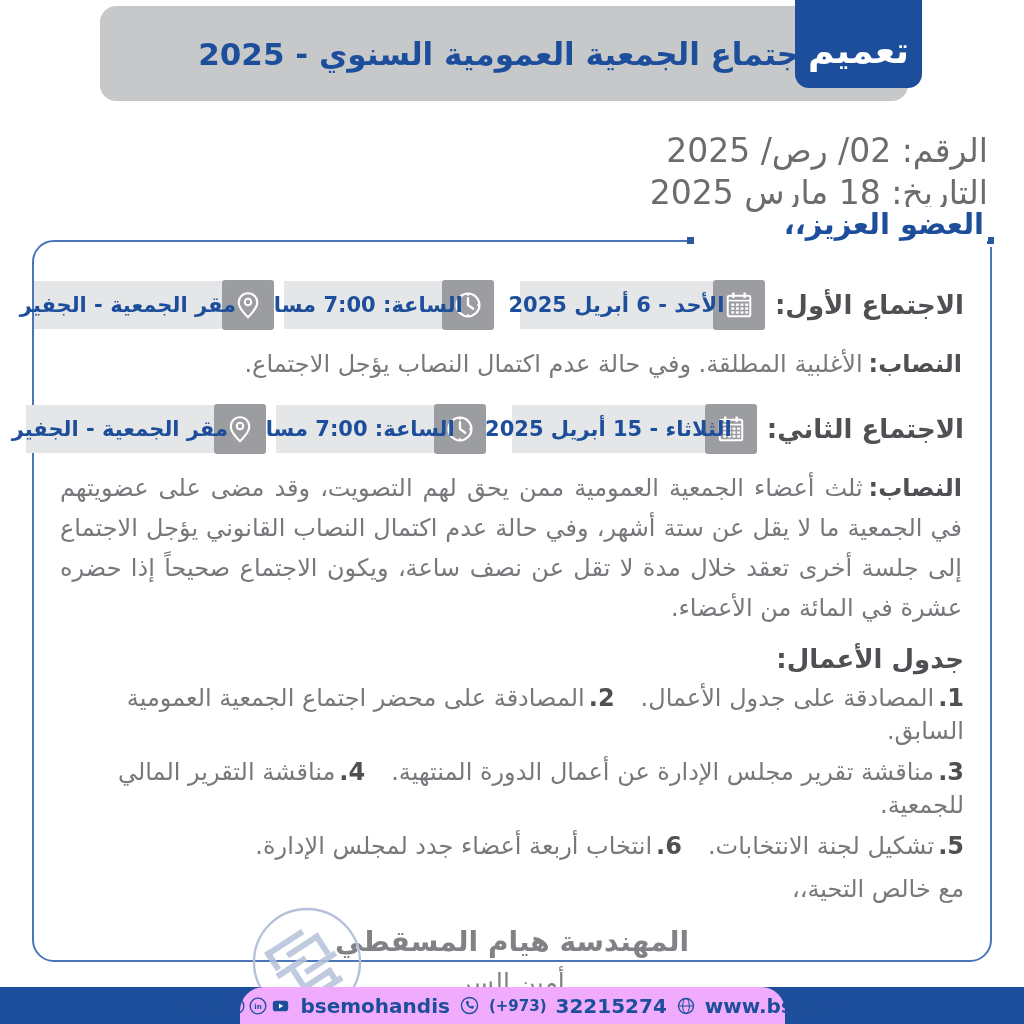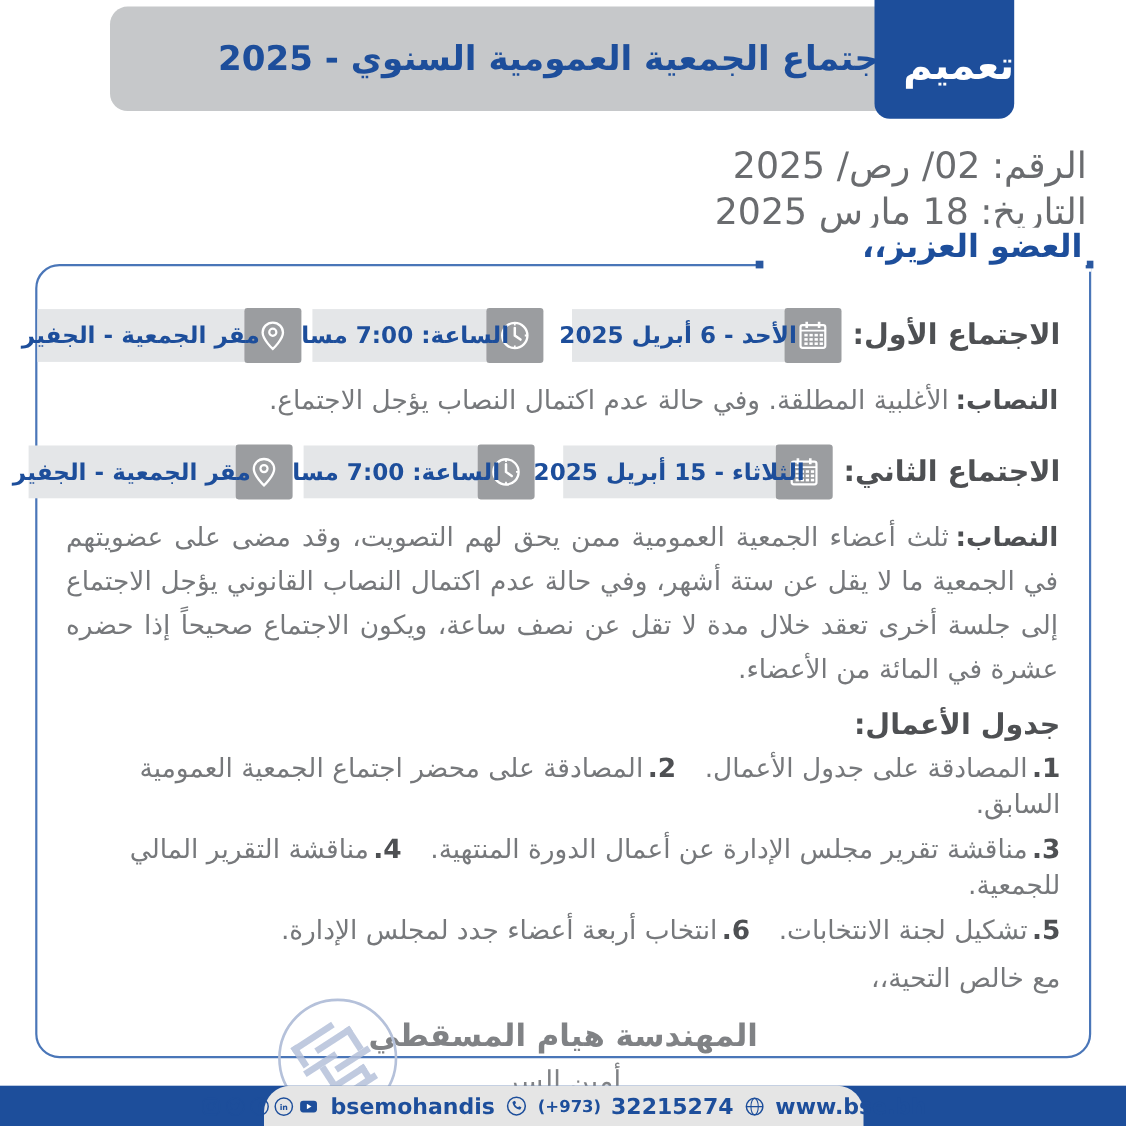--- a/index.html
+++ b/index.html
@@ -3,22 +3,22 @@
 <meta charset="utf-8">
 <style>
   html,body{margin:0;padding:0;background:#fff;}
   .page{position:relative;width:1024px;height:1024px;background:#ffffff;overflow:hidden;
         font-family:"DejaVu Sans","Liberation Sans",sans-serif;direction:rtl;}
 
   
   .title-bar{position:absolute;left:100px;top:6px;width:808px;height:95px;background:#c6c8ca;
              border-radius:16px;display:flex;align-items:center;justify-content:center;}
   .title-bar h1{margin:0;font-size:31px;font-weight:bold;color:#1d4e9b;letter-spacing:0;}
-  .badge{position:absolute;left:795px;top:0;width:127px;height:108px;background:#1d4e9b;
-         border-radius:0 0 14px 14px;display:flex;align-items:center;
+  .badge{position:absolute;left:795px;top:0;width:127px;height:88px;background:#1d4e9b;
+         border-radius:0 0 14px 14px;display:flex;align-items:center;justify-content:center;
          padding-top:12px;box-sizing:border-box;}
   .badge span{color:#fff;font-size:36px;font-weight:bold;}
 
   
   .meta{position:absolute;top:130px;right:36px;text-align:right;color:#6a6c6f;font-size:33px;line-height:42px;}
   .salutation{position:absolute;top:207px;right:36px;color:#1d4e9b;font-size:29px;font-weight:bold;background:#fff;padding:0 4px;z-index:3;}
 
   
   .content-box{position:absolute;left:32px;top:240px;width:960px;height:722px;
                border:2px solid #4a76b8;border-radius:22px 0 22px 22px;box-sizing:border-box;
@@ -52,21 +52,21 @@
 
   .closing{margin-top:12px;font-size:24px;color:#76787b;}
 
   .signature{position:relative;margin:18px auto 0 auto;width:420px;text-align:center;}
   .signature .name{font-size:28px;font-weight:bold;color:#808285;line-height:42px;}
   .signature .role{font-size:25px;color:#808285;line-height:40px;}
   .stamp{position:absolute;left:-52px;top:-16px;}
 
   
   .footer-bar{position:absolute;left:0;bottom:0;width:1024px;height:37px;background:#1d4e9b;}
-  .footer-notch{position:absolute;left:240px;bottom:0;width:545px;height:37px;background:#e5e5e5;
+  .footer-notch{position:absolute;left:240px;bottom:0;width:545px;height:37px;background:#f0abfc;
                 border-radius:24px 24px 0 0;display:flex;align-items:center;justify-content:center;}
   .contact{direction:ltr;display:flex;align-items:center;gap:9px;color:#1d4e9b;}
   .social{display:flex;align-items:center;gap:2px;}
   .contact .handle,.contact .phone,.contact .site{font-size:20px;font-weight:bold;color:#1d4e9b;}
   .contact .prefix{font-size:15px;font-weight:bold;color:#1d4e9b;}
 </style>
 </head>
 <body>
 
 <div class="page">

